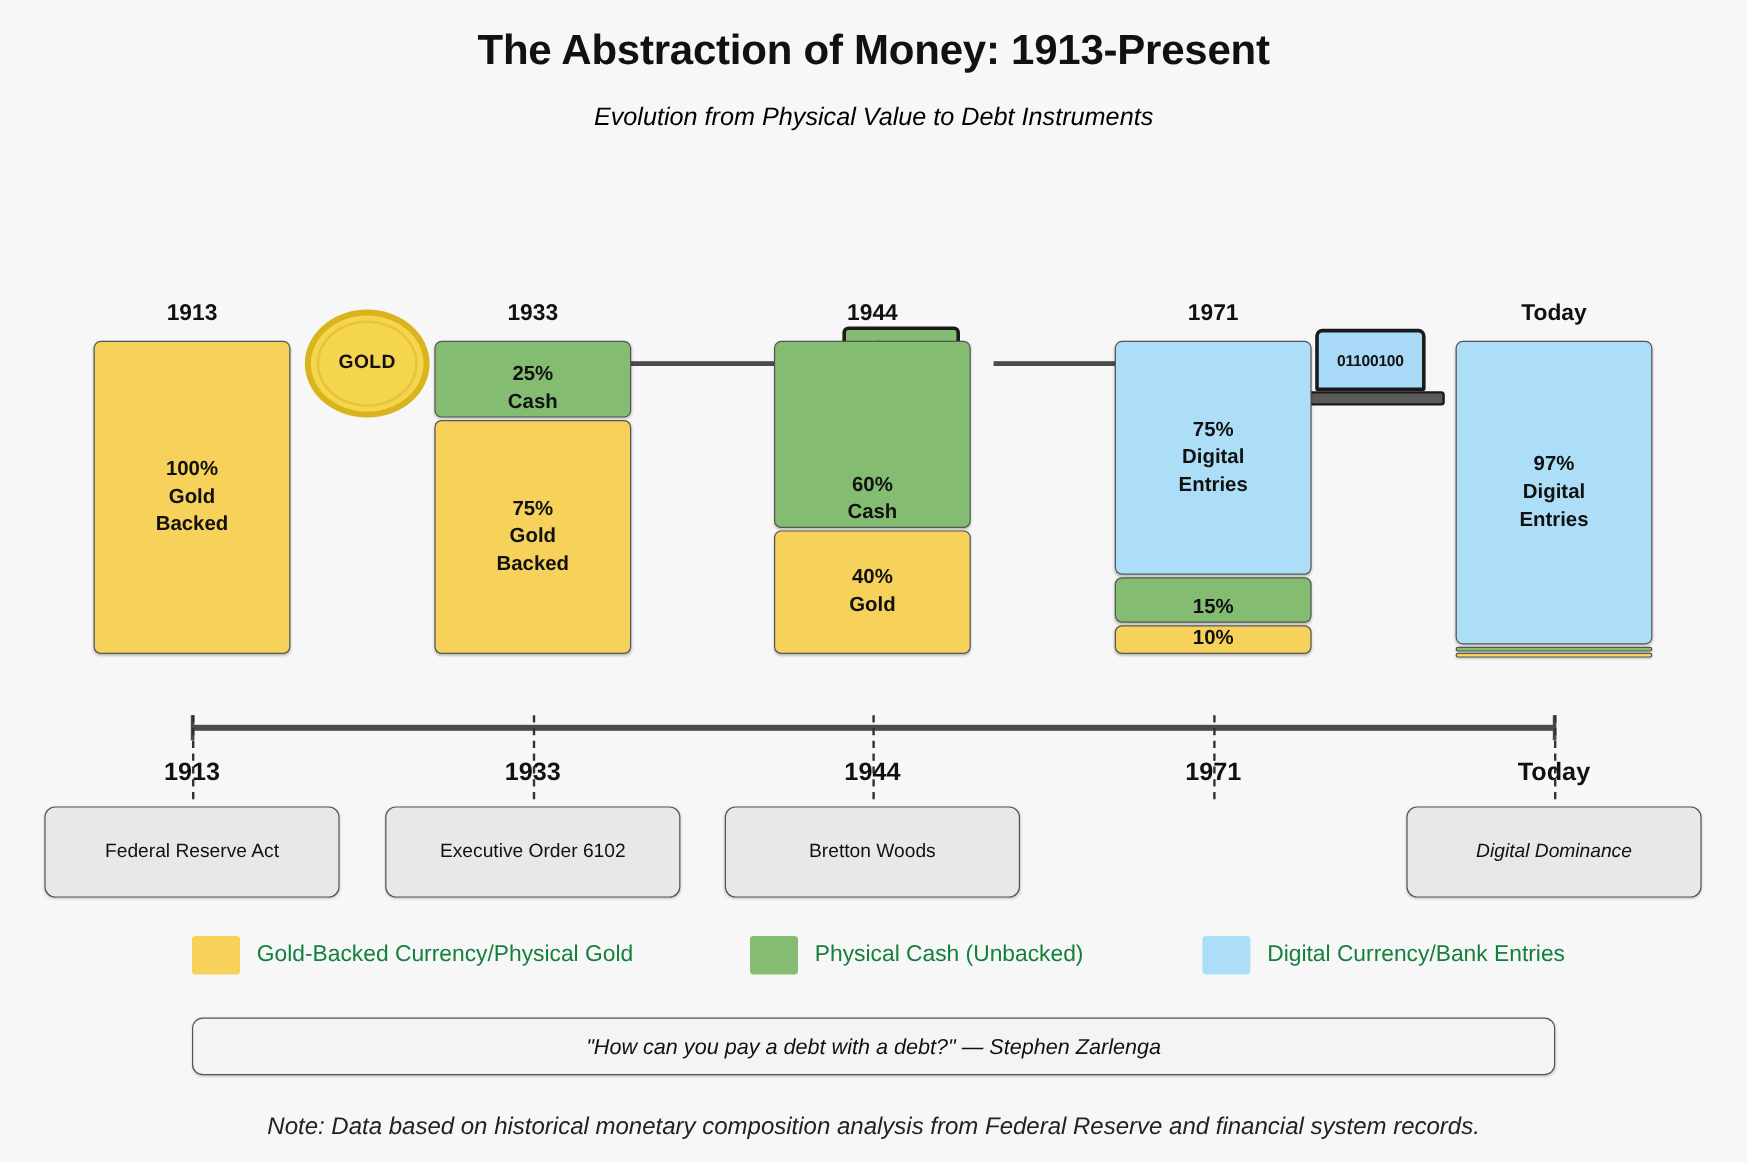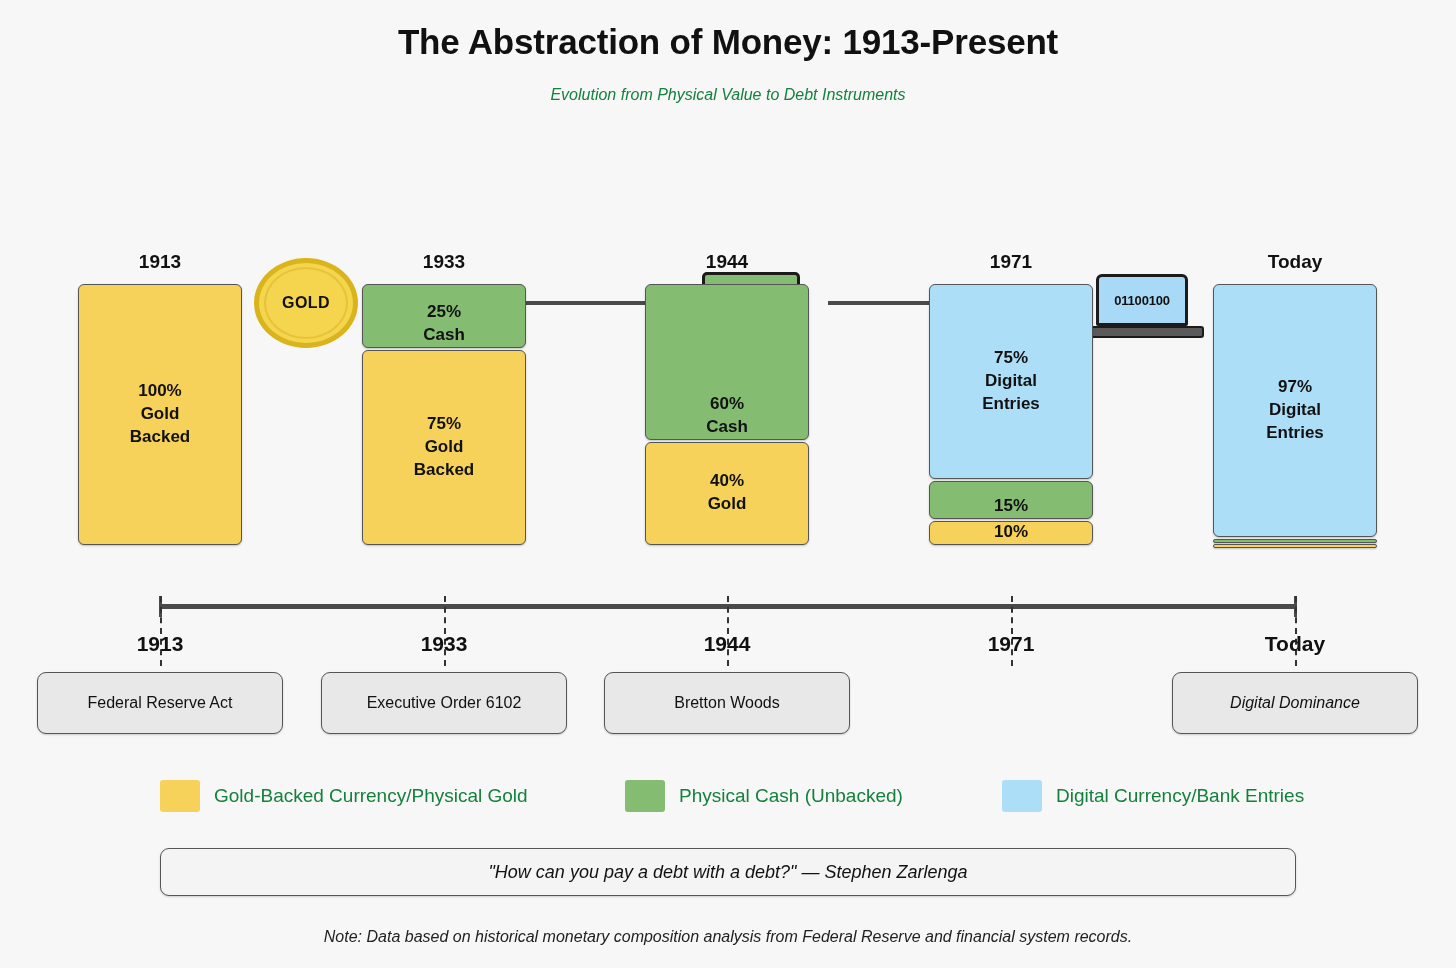--- a/index.html
+++ b/index.html
@@ -17,21 +17,21 @@
   
   .title{
     position:absolute;left:0;right:0;top:22px;
     text-align:center;
     font-size:35px;font-weight:bold;letter-spacing:-0.2px;
     color:#111;
   }
   .subtitle{
     position:absolute;left:0;right:0;top:86px;
     text-align:center;
-    font-size:16px;font-style:italic;color:#15803d;
+    font-size:21px;font-style:italic;color:#000000;
   }
 
   
   .flow{position:absolute;left:0;top:128px;width:100%;height:96px;}
 
   .coin{
     position:absolute;left:254px;top:130px;width:104px;height:90px;
     border-radius:50%;
     background:#f5d44e;
     border:5px solid #d9b41c;
@@ -122,21 +122,21 @@
     border-left:2px dashed #333;
   }
   .tl-year{
     position:absolute;top:36px;width:200px;margin-left:-100px;text-align:center;
     font-size:21px;font-weight:bold;color:#111;
   }
 
   
   .events{position:absolute;left:0;top:672px;width:100%;height:64px;}
   .ev{
-    position:absolute;top:0;height:62px;width:246px;margin-left:-123px;
+    position:absolute;top:0;height:76px;width:246px;margin-left:-123px;
     background:#e8e8e8;border:1.5px solid #555;border-radius:9px;
     display:flex;align-items:center;justify-content:center;
     font-size:16px;color:#111;box-sizing:border-box;
     box-shadow:0 1px 2px rgba(0,0,0,.18);
   }
 
   
   .legend{position:absolute;left:0;top:780px;width:100%;height:44px;}
   .lg{position:absolute;top:0;display:flex;align-items:center;gap:14px;}
   .lg .sw{
@@ -148,21 +148,21 @@
   .quote{
     position:absolute;left:160px;top:848px;width:1136px;height:48px;
     background:#f4f4f4;border:1.5px solid #555;border-radius:9px;
     display:flex;align-items:center;justify-content:center;
     font-size:18px;font-style:italic;color:#111;box-sizing:border-box;
     box-shadow:0 1px 2px rgba(0,0,0,.18);
   }
 
   .note{
     position:absolute;left:0;right:0;top:928px;text-align:center;
-    font-size:16px;font-style:italic;color:#222;
+    font-size:20px;font-style:italic;color:#222;
   }
 </style>
 </head>
 <body>
 
 <div id="stage">
 
   <div class="title">The Abstraction of Money: 1913-Present</div>
   <div class="subtitle">Evolution from Physical Value to Debt Instruments</div>
 

